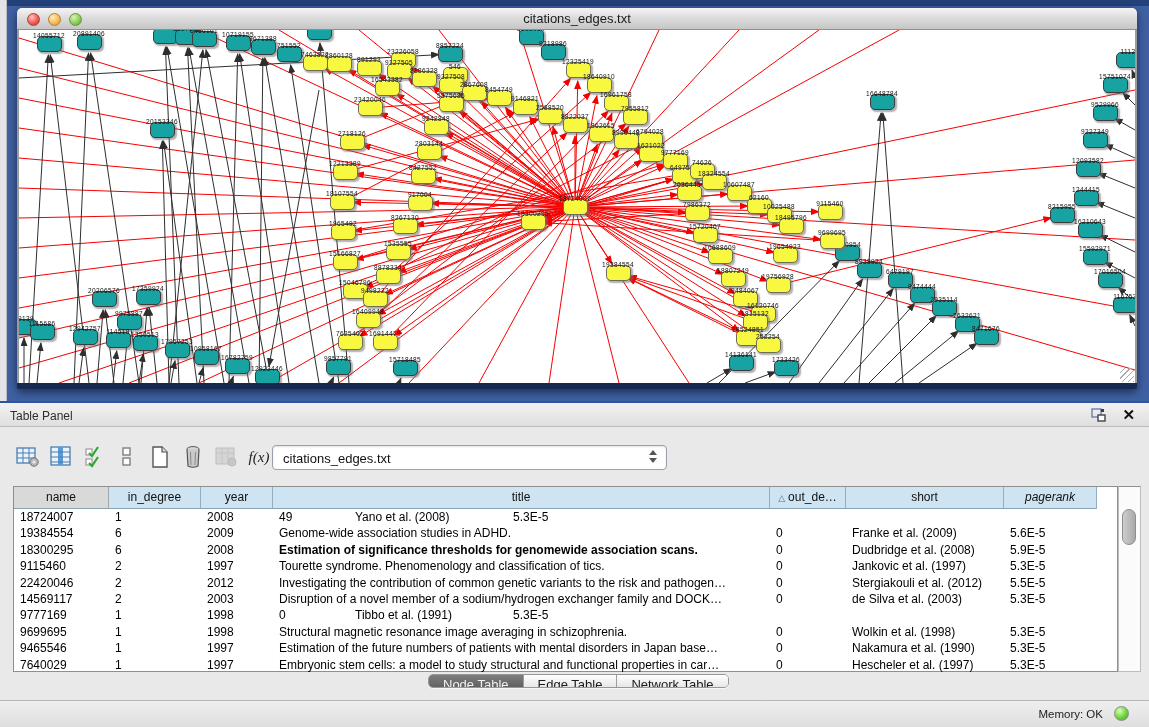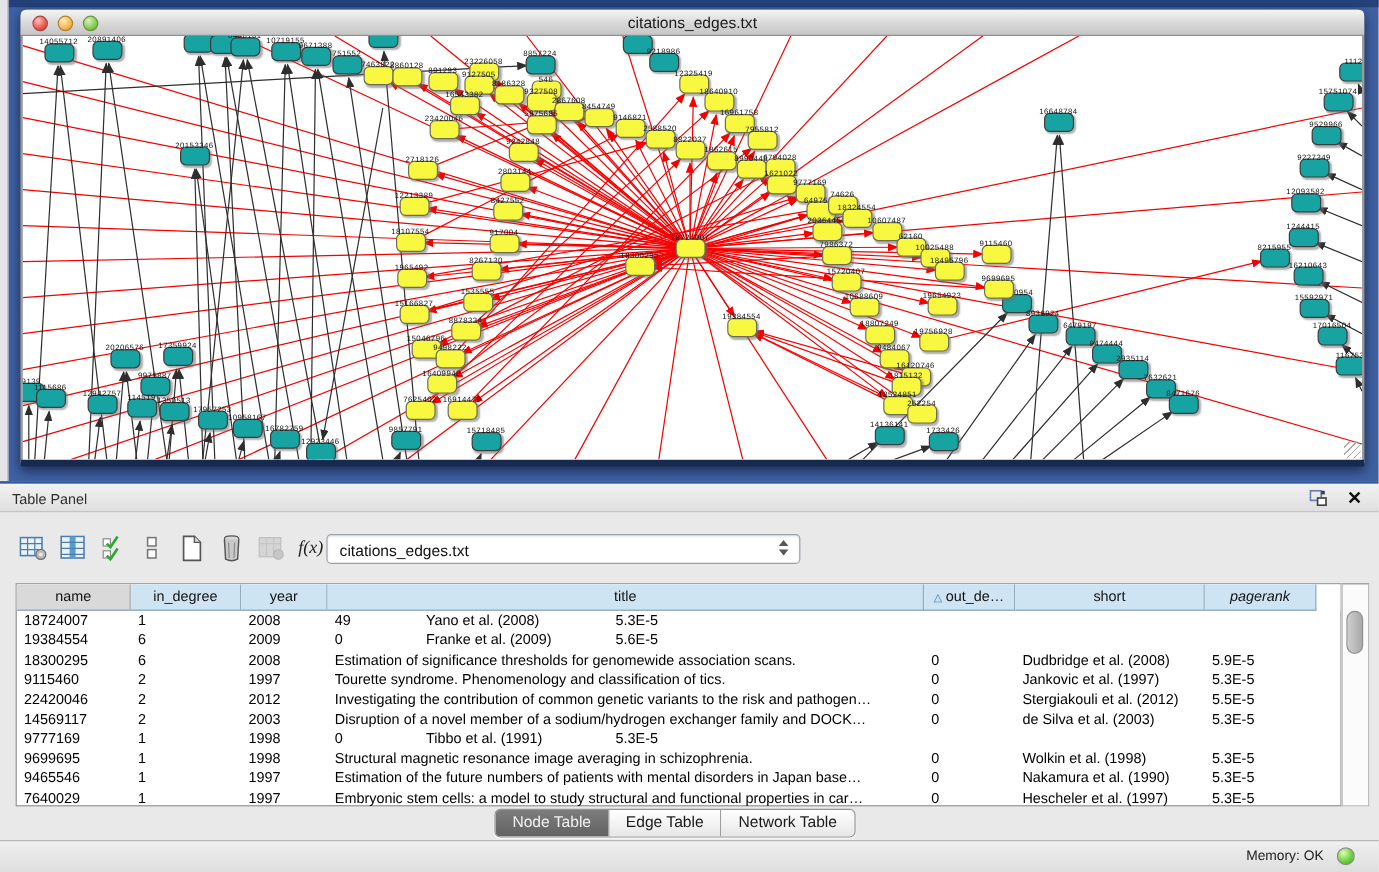--- a/index.html
+++ b/index.html
@@ -67,21 +67,21 @@
   .th.key { background:#d9d9d9; border-right:1px solid #a5a5a5; }
   .sortglyph { color:#3b74a8; font-size:9px; margin-right:3px; }
   .tr { display:flex; height:16.4px; }
   .td { font-size:12px; color:#000; line-height:16px; padding-left:6px; overflow:hidden; white-space:nowrap; }
   .vscroll { position:absolute; left:1118px; top:59px; width:23px; height:186px; background:#fbfbfb;
              border:1px solid #bdbdbd; border-top:1px solid #8f8f8f; }
   .vthumb { position:absolute; left:3px; top:22px; width:14px; height:36px; border-radius:7px;
             background:linear-gradient(90deg,#cecece,#a9a9a9); border:1px solid #8e8e8e; }
 
   .tabbar { position:absolute; left:0; top:245px; width:1149px; height:28px; }
-  .segctl { position:absolute; left:412px; top:2px; height:24px; display:flex;
+  .segctl { position:absolute; left:428px; top:2px; height:14px; display:flex;
             border:1px solid #979797; border-radius:5px; overflow:hidden;
             box-shadow:0 1px 1px rgba(255,255,255,.7); }
   .seg { height:100%; font-size:13px; padding:0 14px; line-height:20px; text-align:center;
          background:linear-gradient(#ffffff,#e7e7e7); color:#1a1a1a; border-right:1px solid #9e9e9e; cursor:pointer;}
   .seg:last-child { border-right:none; }
   .seg.active { background:linear-gradient(#7d7d7d,#626262); color:#f2f2f2; }
 
   .statusbar { position:absolute; left:0; top:700px; width:1149px; height:27px;
                background:linear-gradient(#efefef,#dedede); border-top:1px solid #b5b5b5; }
   .memtext { position:absolute; right:46px; top:7px; font-size:11.5px; color:#1c1c1c; }
@@ -741,29 +741,30 @@
             <div class="td" style="width: 92px;">1</div>
             <div class="td" style="width: 72px;">2008</div>
             <div class="td" style="width: 76px;">49</div>
             <div class="td" style="width: 158px;">Yano et al. (2008)</div>
             <div class="td" style="width: 93px;">5.3E-5</div>
           </div>
           <div class="tr">
             <div class="td" style="width: 95px;">19384554</div>
             <div class="td" style="width: 92px;">6</div>
             <div class="td" style="width: 72px;">2009</div>
+            <div class="td" style="width: 497px;">Genome-wide association studies in ADHD.</div>
             <div class="td" style="width: 76px;">0</div>
             <div class="td" style="width: 158px;">Franke et al. (2009)</div>
             <div class="td" style="width: 93px;">5.6E-5</div>
           </div>
           <div class="tr">
             <div class="td" style="width: 95px;">18300295</div>
             <div class="td" style="width: 92px;">6</div>
             <div class="td" style="width: 72px;">2008</div>
-            <div class="td" style="width: 497px;">Estimation of significance thresholds for genomewide association scans.</div>
+            <div class="td" style="width: 497px; font-weight: bold;">Estimation of significance thresholds for genomewide association scans.</div>
             <div class="td" style="width: 76px;">0</div>
             <div class="td" style="width: 158px;">Dudbridge et al. (2008)</div>
             <div class="td" style="width: 93px;">5.9E-5</div>
           </div>
           <div class="tr">
             <div class="td" style="width: 95px;">9115460</div>
             <div class="td" style="width: 92px;">2</div>
             <div class="td" style="width: 72px;">1997</div>
             <div class="td" style="width: 497px;">Tourette syndrome. Phenomenology and classification of tics.</div>
             <div class="td" style="width: 76px;">0</div>

